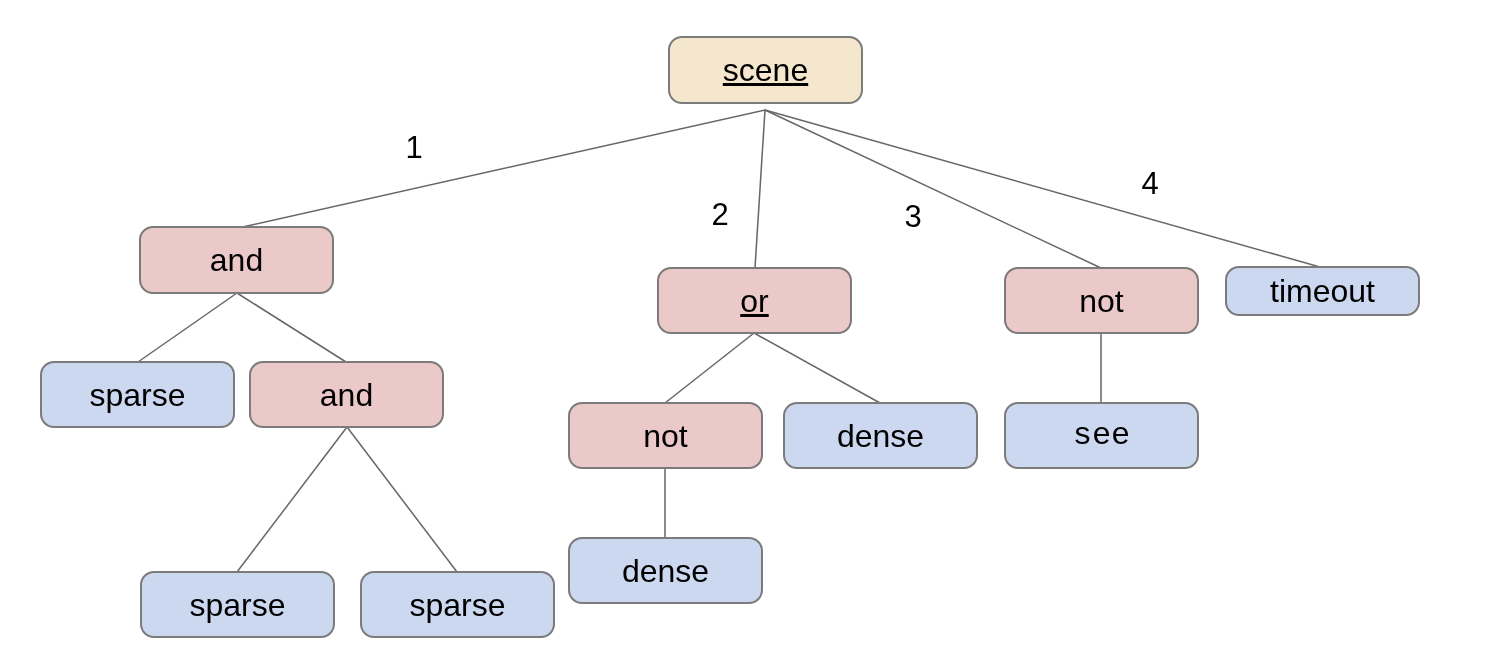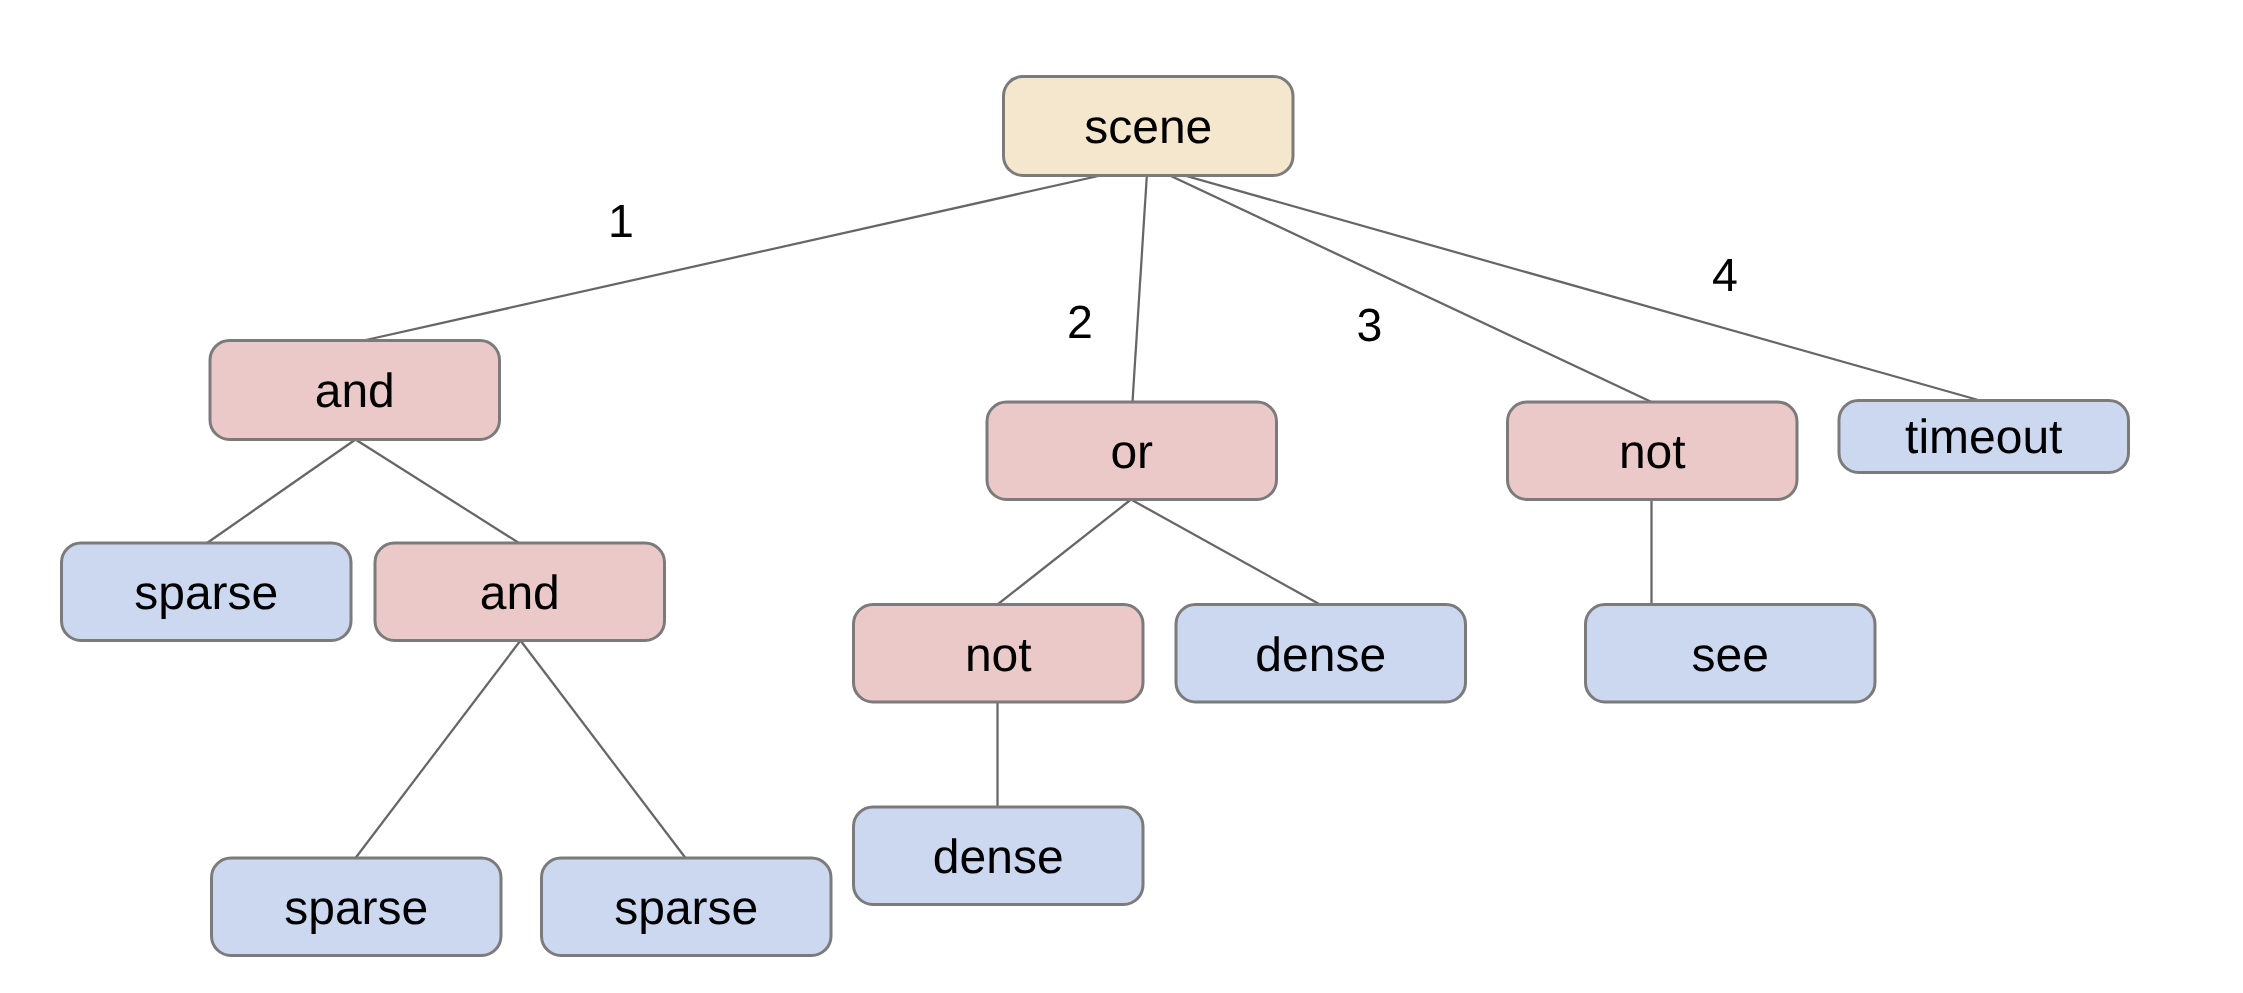--- a/index.html
+++ b/index.html
@@ -61,39 +61,39 @@
       <line x1="665" y1="468" x2="665" y2="538"></line>
       <line x1="1101" y1="333" x2="1101" y2="403"></line>
     </g>
   </svg>
 
   <div class="edge-label" style="left:414px; top:148px;">1</div>
   <div class="edge-label" style="left:720px; top:215px;">2</div>
   <div class="edge-label" style="left:913px; top:217px;">3</div>
   <div class="edge-label" style="left:1150px; top:184px;">4</div>
 
-  <div class="node root" style="left:668px; top:50px;">scene</div>
+  <div class="node root" style="left:668px; top:36px;text-decoration:underline;">scene</div>
 
   <div class="node op" style="left:139px; top:226px; height:68px;">and</div>
 
-  <div class="node op" style="left:657px; top:267px;">or</div>
+  <div class="node op" style="left:657px; top:267px;text-decoration:underline;">or</div>
 
   <div class="node op" style="left:1004px; top:267px;">not</div>
 
   <div class="node leaf" style="left:1225px; top:266px; height:50px;">timeout</div>
 
   <div class="node leaf" style="left:40px; top:361px;">sparse</div>
 
   <div class="node op" style="left:249px; top:361px;">and</div>
 
   <div class="node op" style="left:568px; top:402px;">not</div>
 
   <div class="node leaf" style="left:783px; top:402px;">dense</div>
 
-  <div class="node leaf" style="left:1056px; top:402px;">see</div>
+  <div class="node leaf" style="left:1004px; top:402px;font-family:Liberation Mono, monospace;">see</div>
 
   <div class="node leaf" style="left:140px; top:571px;">sparse</div>
 
   <div class="node leaf" style="left:360px; top:571px;">sparse</div>
 
   <div class="node leaf" style="left:568px; top:537px;">dense</div>
 
 </div>
 
 </body></html>

